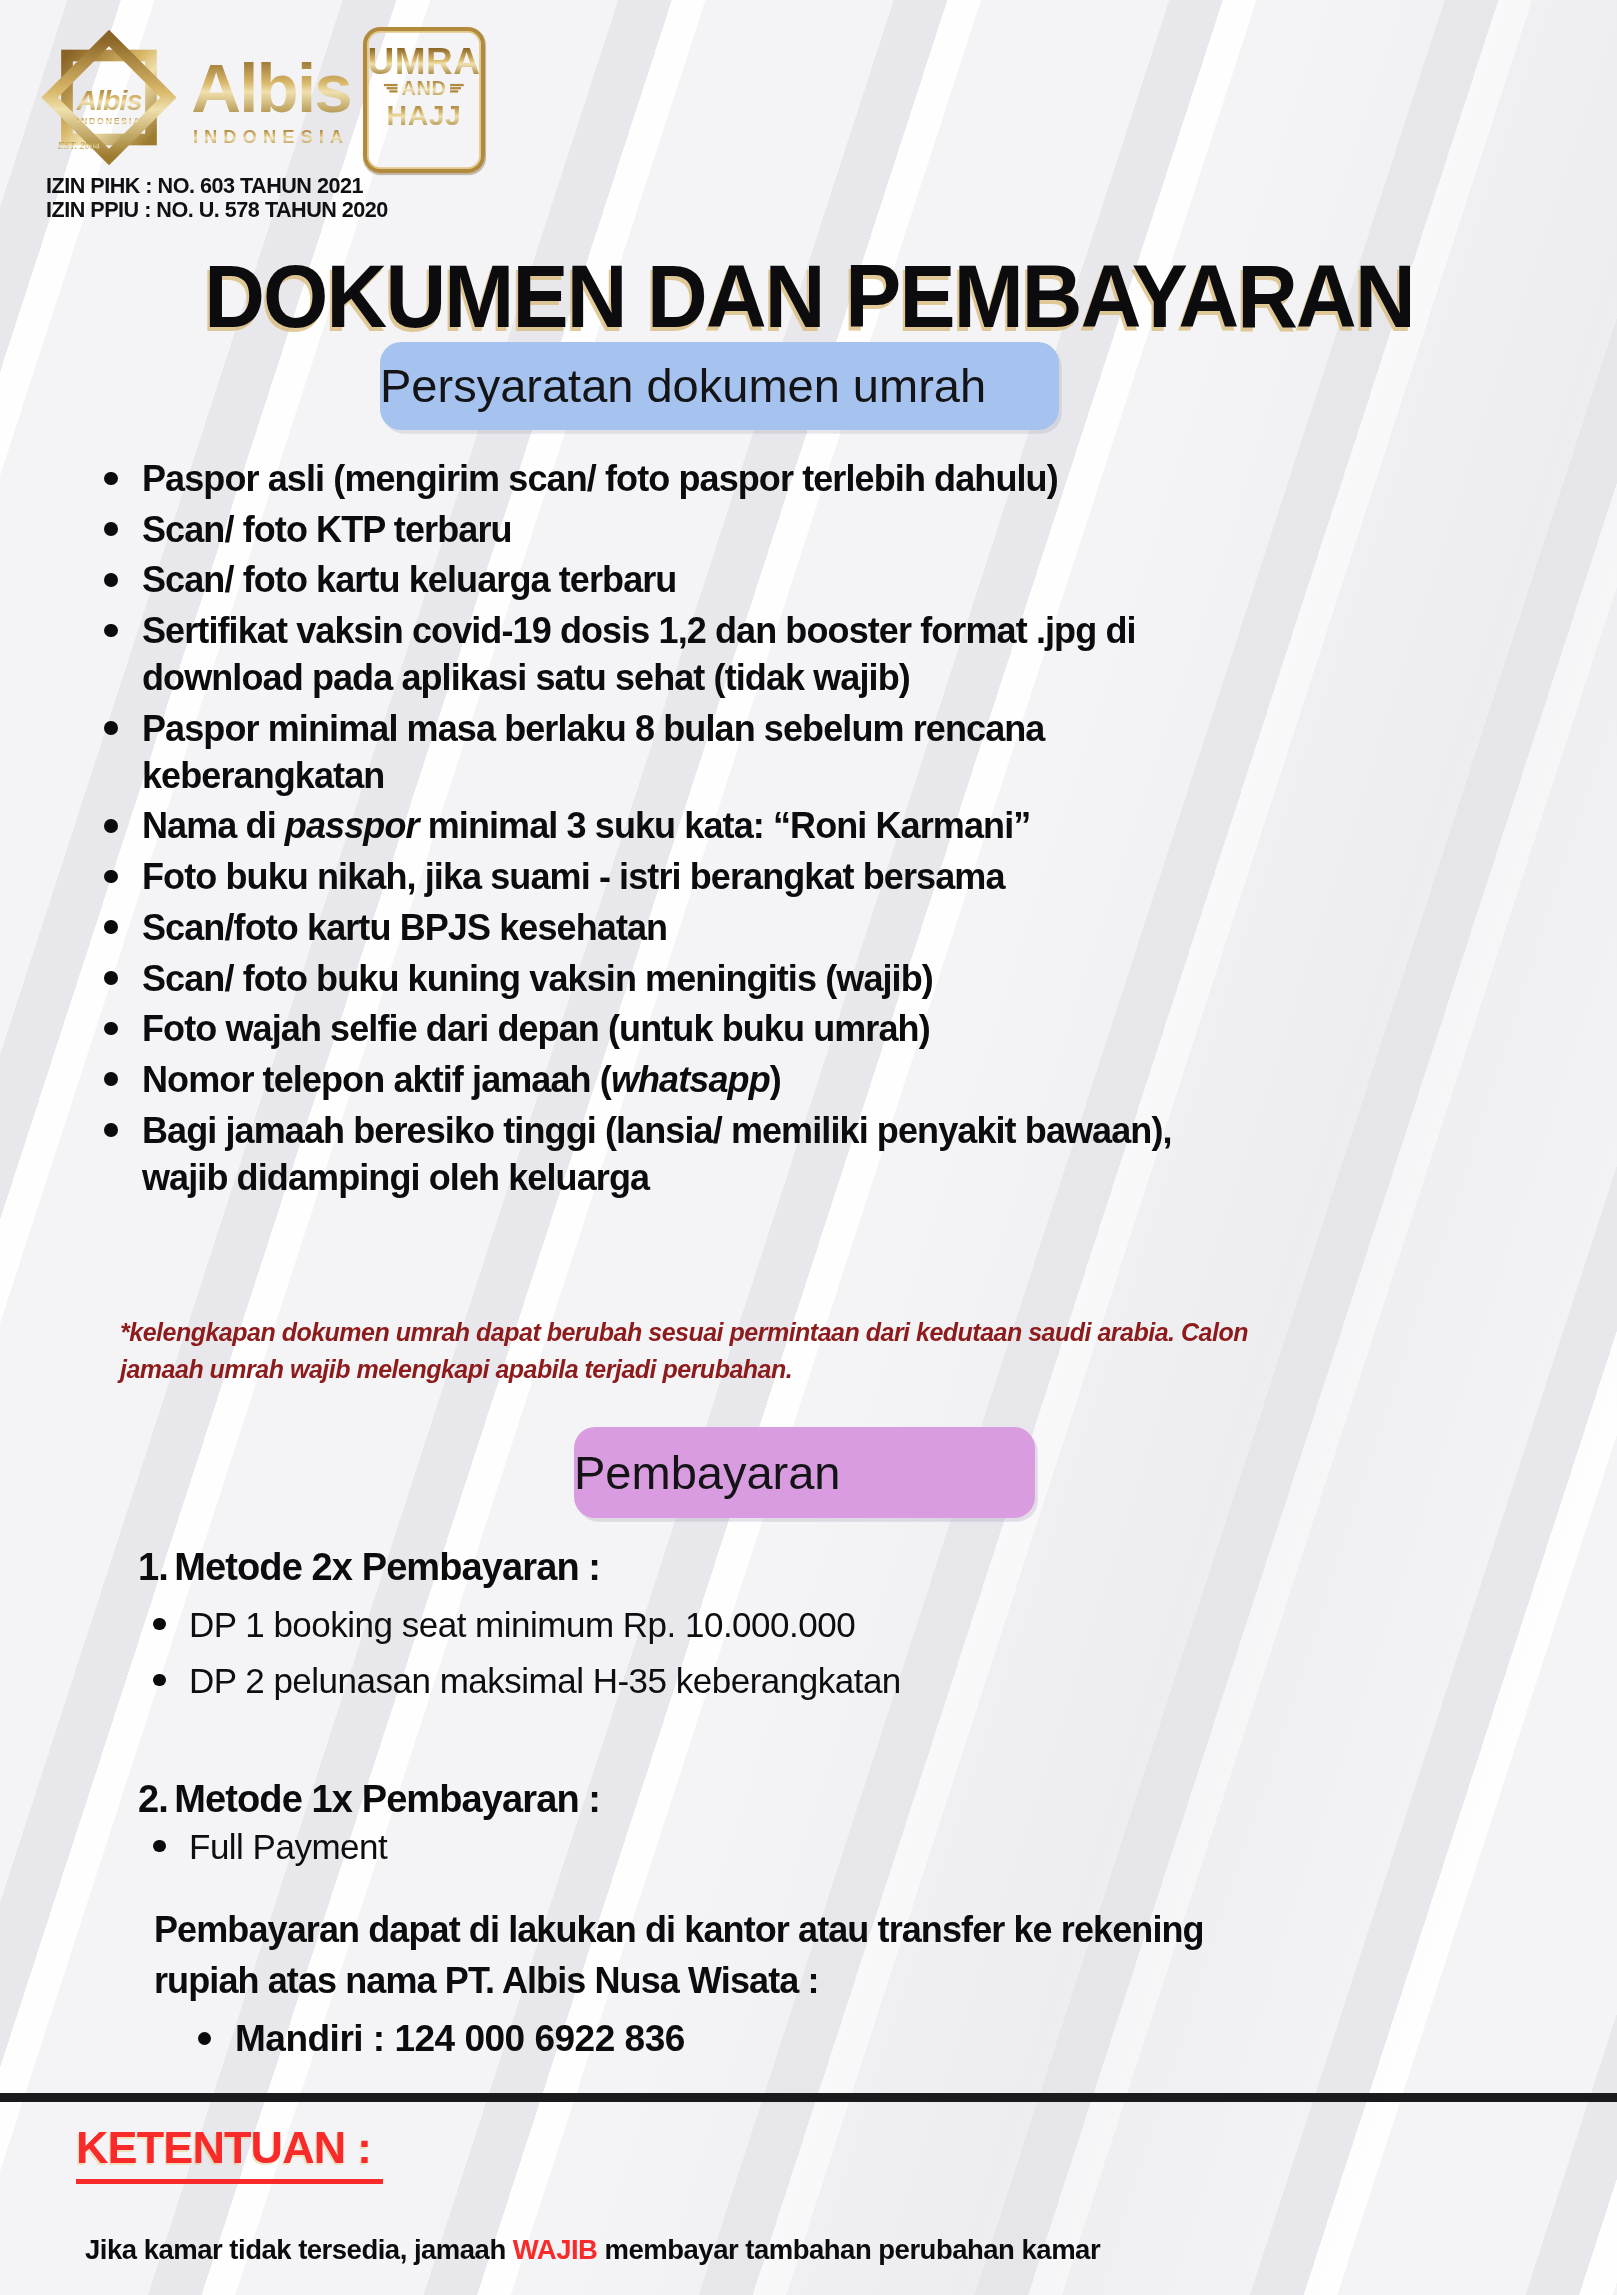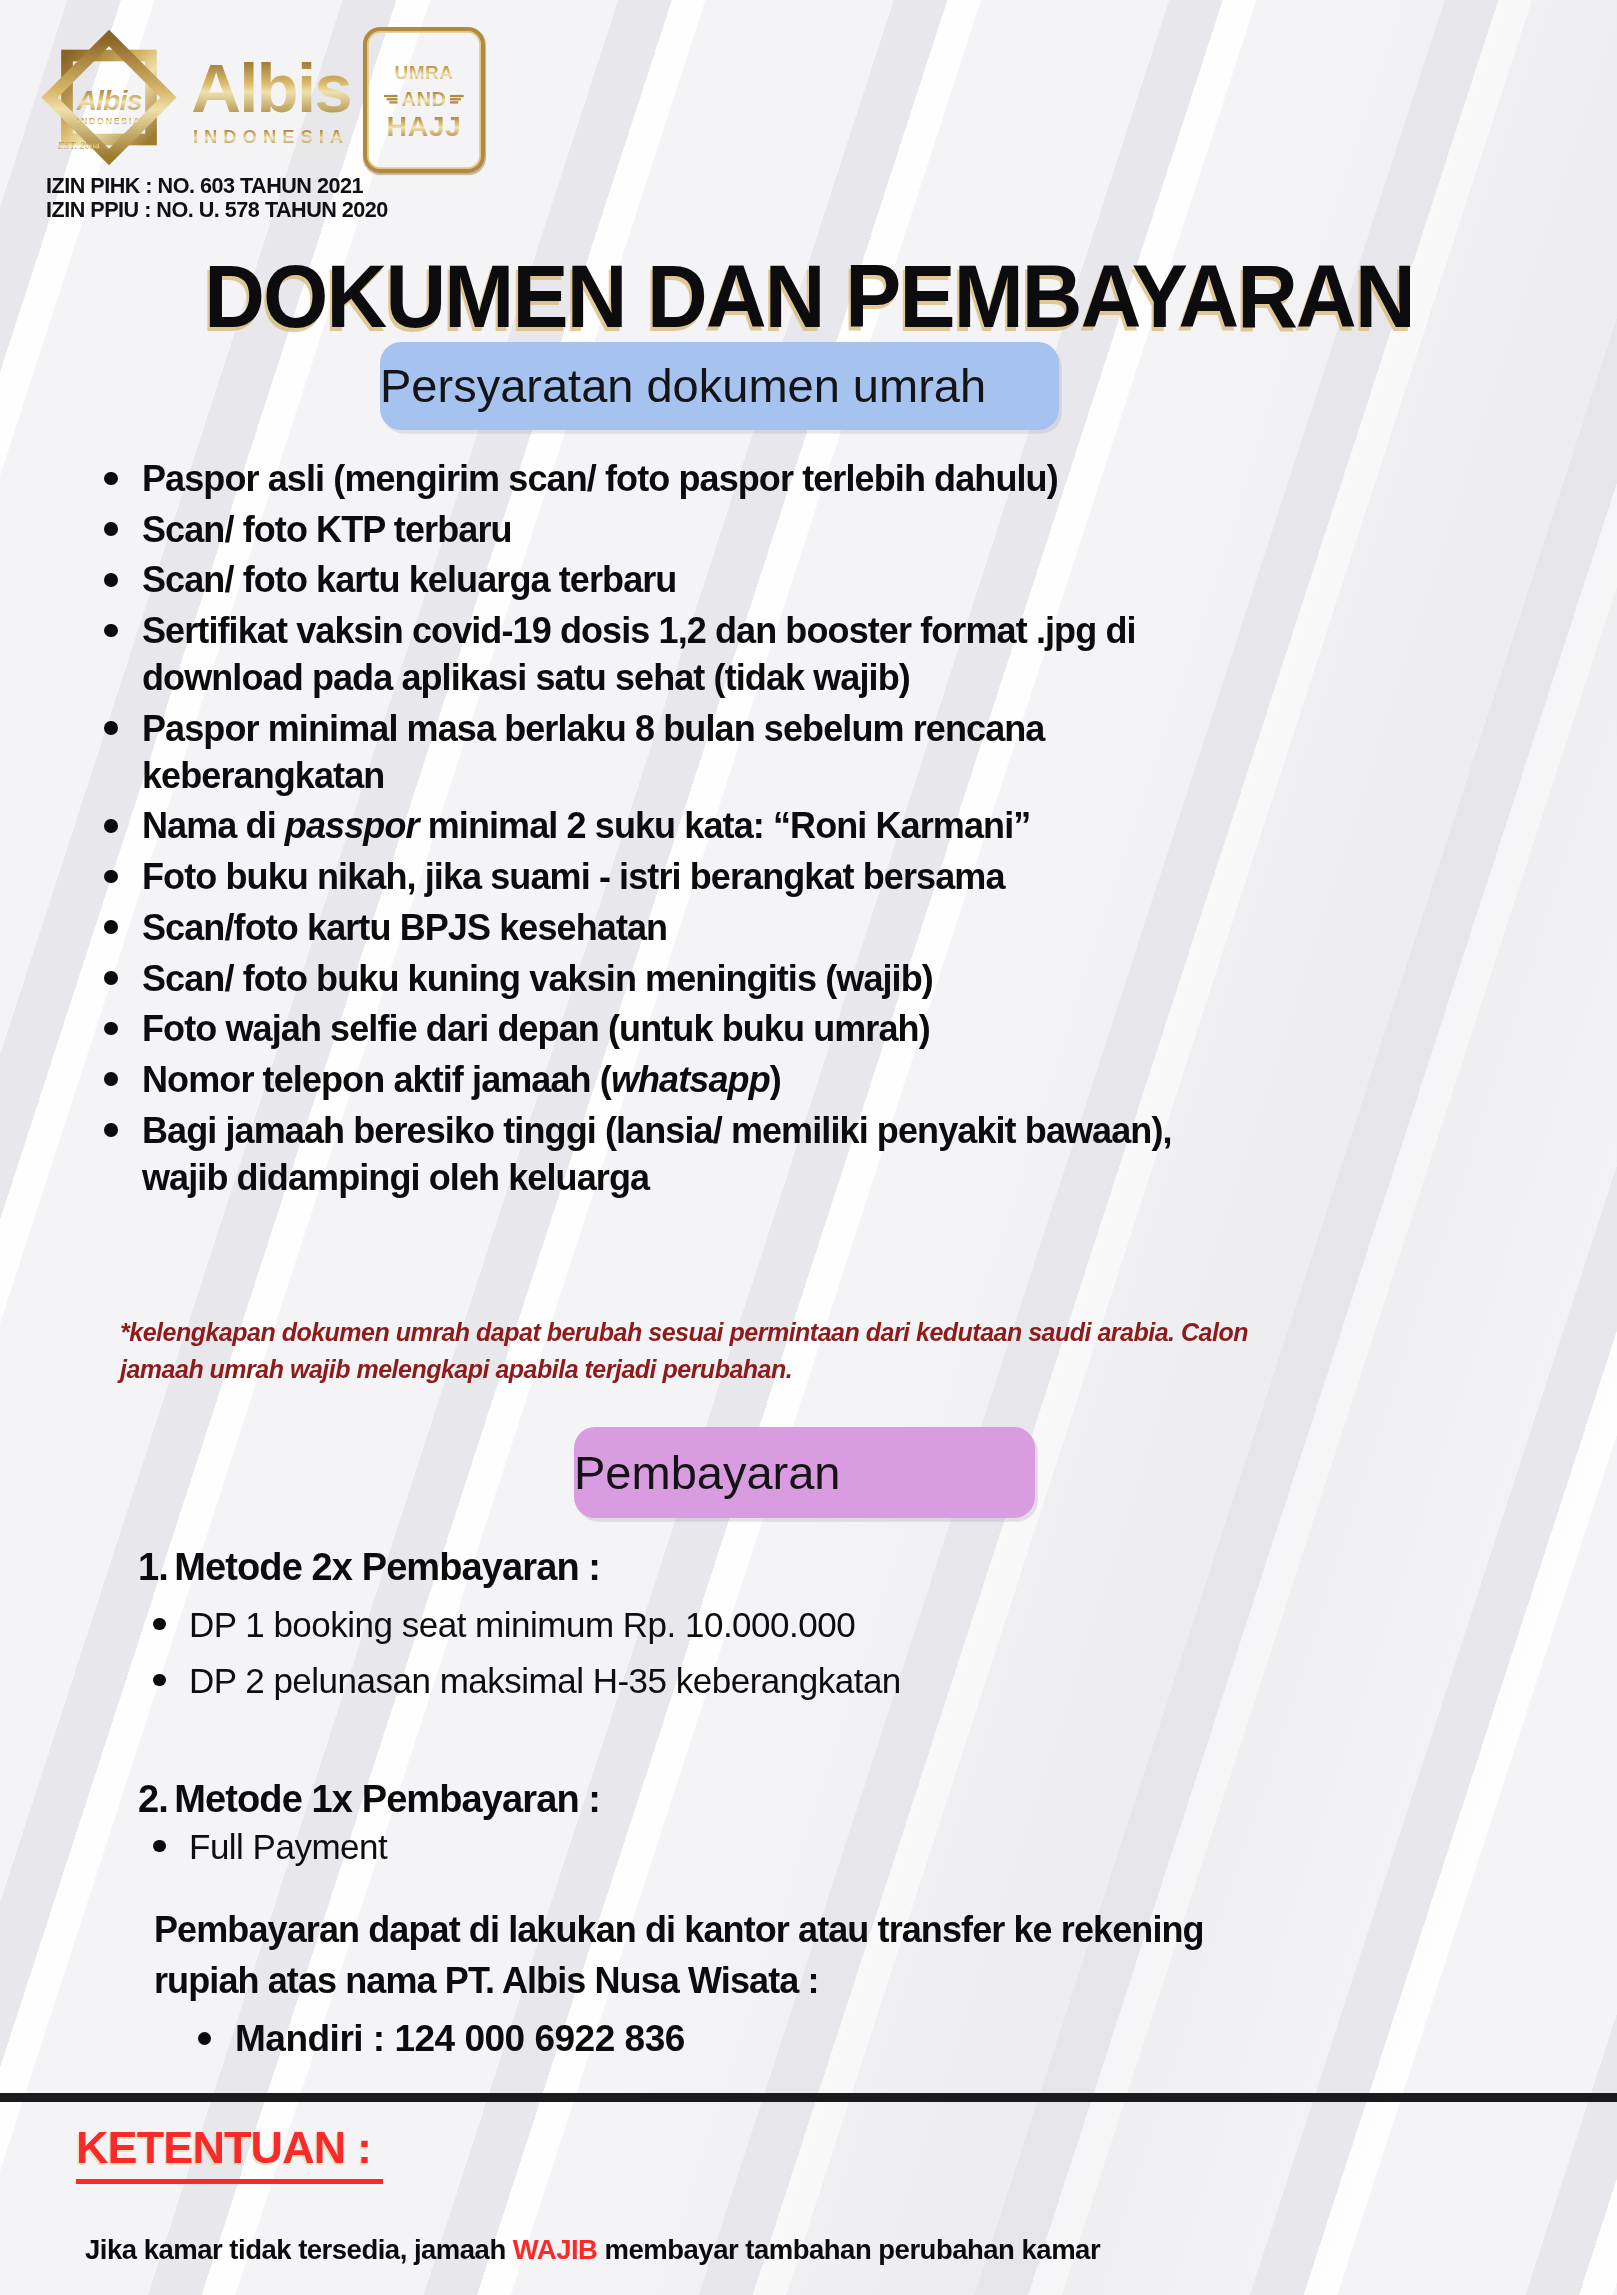--- a/index.html
+++ b/index.html
@@ -21,21 +21,21 @@
   .star-wrap svg{position:absolute;left:0;top:0;width:100%;height:100%;}
   .star-albis{left:0;right:0;top:59px;text-align:center;font-size:28.5px;font-weight:800;font-style:italic;letter-spacing:-0.9px;}
   .star-sub{left:0;right:0;top:91px;text-align:center;font-size:8.7px;font-weight:700;letter-spacing:1.8px;}
   .star-est{left:18.4px;top:115px;font-size:10px;font-weight:700;font-style:italic;font-family:"Liberation Serif","DejaVu Serif",serif;}
   .wordmark{left:184px;top:54px;width:174px;height:106px;text-align:center;}
   .wordmark .wm-title{font-size:69px;line-height:69px;font-weight:800;letter-spacing:-1.8px;}
   .wordmark .wm-sub{margin-top:2.8px;font-size:18.4px;font-weight:700;letter-spacing:6px;}
   .umra-badge{left:363px;top:27px;width:114px;height:138px;border:4.1px solid #b28a3e;border-radius:17.4px;
     box-shadow:inset 0 0 0 1.8px #e2c887, 0.9px 1.4px 0.9px rgba(90,60,10,.35);text-align:center;}
   .umra-line{font-weight:800;letter-spacing:0.5px;}
-  .umra-1{margin-top:28px;font-size:19px;line-height:28.5px;}
+  .umra-1{margin-top:17px;font-size:37px;line-height:28.5px;}
   .umra-2{font-size:20px;line-height:23px;display:flex;align-items:center;justify-content:center;gap:3.7px;}
   .umra-3{font-size:28.5px;line-height:30px;}
   .wing{display:inline-block;width:15.6px;height:10px;}
   .wing rect{fill:#b28a3e;}
   
   .license{left:46px;top:174px;font-size:21.6px;line-height:24px;font-weight:800;letter-spacing:-0.5px;color:#101013;}
   
   .title{left:0;top:245px;width:1618px;text-align:center;font-size:84px;font-weight:800;letter-spacing:-1.8px;
     transform:scaleY(1.06);transform-origin:top center;color:#0c0c0e;
     text-shadow:-2.3px 4.1px 0 rgba(216,186,118,.75);}
@@ -133,21 +133,21 @@
   <div class="abs title">DOKUMEN DAN PEMBAYARAN</div>
 
   <div class="abs pill pill-blue">Persyaratan dokumen umrah</div>
 
   <ul class="abs req-list">
       <li><span>Paspor asli (mengirim scan/ foto paspor terlebih dahulu)</span></li>
       <li><span>Scan/ foto KTP terbaru</span></li>
       <li><span>Scan/ foto kartu keluarga terbaru</span></li>
       <li><span>Sertifikat vaksin covid-19 dosis 1,2 dan booster format .jpg di</span><br><span>download pada aplikasi satu sehat (tidak wajib)</span></li>
       <li><span>Paspor minimal masa berlaku 8 bulan sebelum rencana</span><br><span>keberangkatan</span></li>
-      <li><span>Nama di </span><span class="it">passpor</span><span> minimal 2 suku kata:  “Roni Karmani”</span></li>
+      <li><span>Nama di </span><span class="it">passpor</span><span> minimal 3 suku kata:  “Roni Karmani”</span></li>
       <li><span>Foto buku nikah, jika suami - istri berangkat bersama</span></li>
       <li><span>Scan/foto kartu BPJS kesehatan</span></li>
       <li><span>Scan/ foto buku kuning vaksin meningitis (wajib)</span></li>
       <li><span>Foto wajah selfie dari depan (untuk buku umrah)</span></li>
       <li><span>Nomor telepon aktif jamaah (</span><span class="it">whatsapp</span><span>)</span></li>
       <li><span>Bagi jamaah beresiko tinggi (lansia/ memiliki penyakit bawaan),</span><br><span>wajib didampingi oleh keluarga</span></li>
     </ul>
 
   <div class="abs note">
     <span>*kelengkapan dokumen umrah dapat berubah sesuai permintaan dari kedutaan saudi arabia. Calon</span><br>

